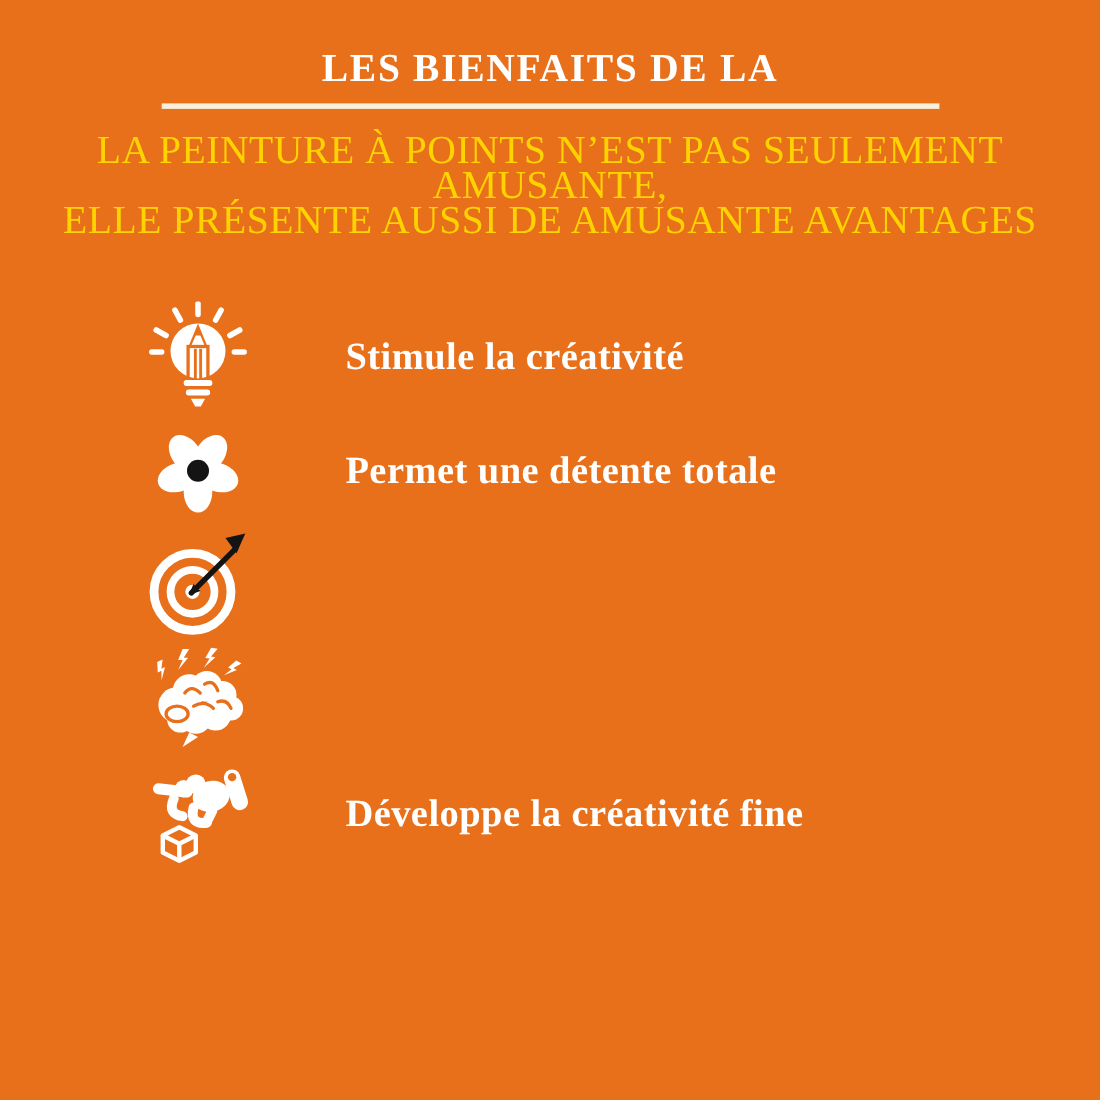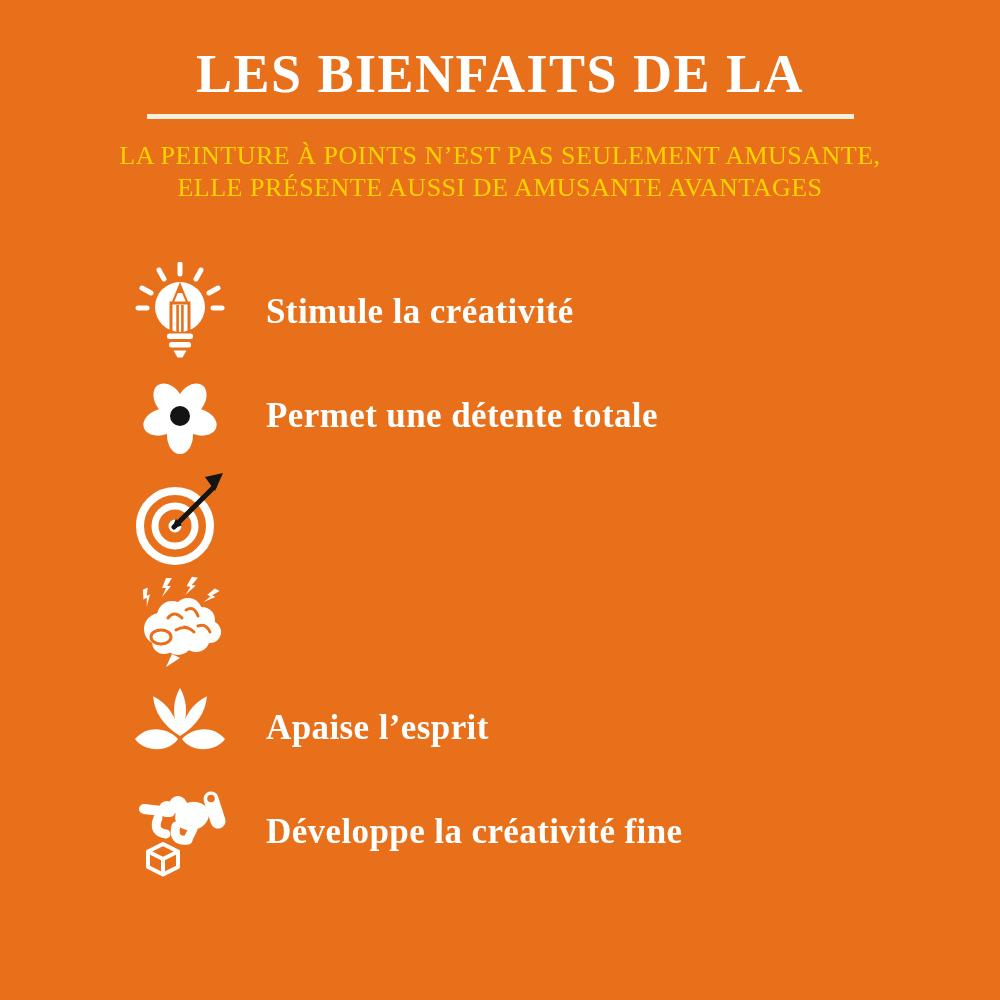--- a/index.html
+++ b/index.html
@@ -12,36 +12,36 @@
   *{box-sizing:border-box;}
   html,body{margin:0;padding:0;}
   body{
     width:1000px;height:1000px;overflow:hidden;
     background:var(--bg);
     font-family:"Liberation Serif","DejaVu Serif",serif;
   }
   .poster{width:1000px;height:1000px;position:relative;}
   header{padding-top:34px;text-align:center;}
   h1{
-    margin:18px;
+    margin:6px;
     color:var(--title);
-    font-size:54px;
+    font-size:36px;
     line-height:44px;
     font-weight:700;
     letter-spacing:1.5px;
   }
   .divider{
     width:707px;height:5px;
     background:var(--divider);
     margin:10px auto 0;
   }
   .subtitle{
     margin:21px 0 0;
     color:var(--accent);
-    font-size:26px;
+    font-size:36px;
     line-height:32px;
     font-weight:400;
     letter-spacing:0.5px;
   }
   ul.benefits{
     list-style:none;
     margin:56px 0 0 130px;
     padding:0;
   }
   ul.benefits li{
@@ -55,20 +55,21 @@
     flex:0 0 100px;
     display:flex;align-items:center;justify-content:center;
     color:#fff;
   }
   .icon-box svg{width:100px;height:100px;display:block;}
   .benefit-label{
     color:var(--title);
     font-size:35px;
     font-weight:700;
     letter-spacing:0.4px;
+    margin-left:48px;
   }
 </style>
 </head>
 <body>
 
 <div class="poster">
   <header>
     <h1>
       <span>LES BIENFAITS DE LA</span><br>
     </h1>
@@ -159,34 +160,20 @@
             <ellipse cx="31" cy="63" rx="10" ry="7"></ellipse>
             <path d="M38 44 Q44 36 52 44"></path>
             <path d="M56 36 Q64 31 68 42"></path>
             <path d="M46 56 Q56 50 64 58"></path>
             <path d="M68 52 Q76 49 80 58"></path>
           </g>
         </svg>
       </span>
     </li>
 
-    <li>
-      <span class="icon-box">
-        <svg viewBox="0 0 100 100" aria-hidden="true">
-          <g fill="#fff">
-            <path d="M50 10 C42 24 42 40 50 58 C58 40 58 24 50 10 Z"></path>
-            <path d="M50 10 C42 24 42 40 50 58 C58 40 58 24 50 10 Z" transform="rotate(-34 50 58)"></path>
-            <path d="M50 10 C42 24 42 40 50 58 C58 40 58 24 50 10 Z" transform="rotate(34 50 58)"></path>
-            <path d="M5 61 C17 47 37 49 48 61 C40 74 15 75 5 61 Z"></path>
-            <path d="M95 61 C83 47 63 49 52 61 C60 74 85 75 95 61 Z"></path>
-          </g>
-        </svg>
-      </span>
-      <span class="benefit-label">Apaise l’esprit</span>
-    </li>
 
     <li>
       <span class="icon-box">
         <svg viewBox="0 0 100 100" aria-hidden="true">
           <line x1="81" y1="17" x2="88" y2="39" stroke="#fff" stroke-width="15" stroke-linecap="round"></line>
           <circle cx="81" cy="16.5" r="3.8" fill="var(--bg)"></circle>
           <g fill="#fff">
             <ellipse cx="62" cy="34" rx="17" ry="14" transform="rotate(-15 62 34)"></ellipse>
             <circle cx="48" cy="23" r="9"></circle>
             <circle cx="37" cy="27" r="8"></circle>

